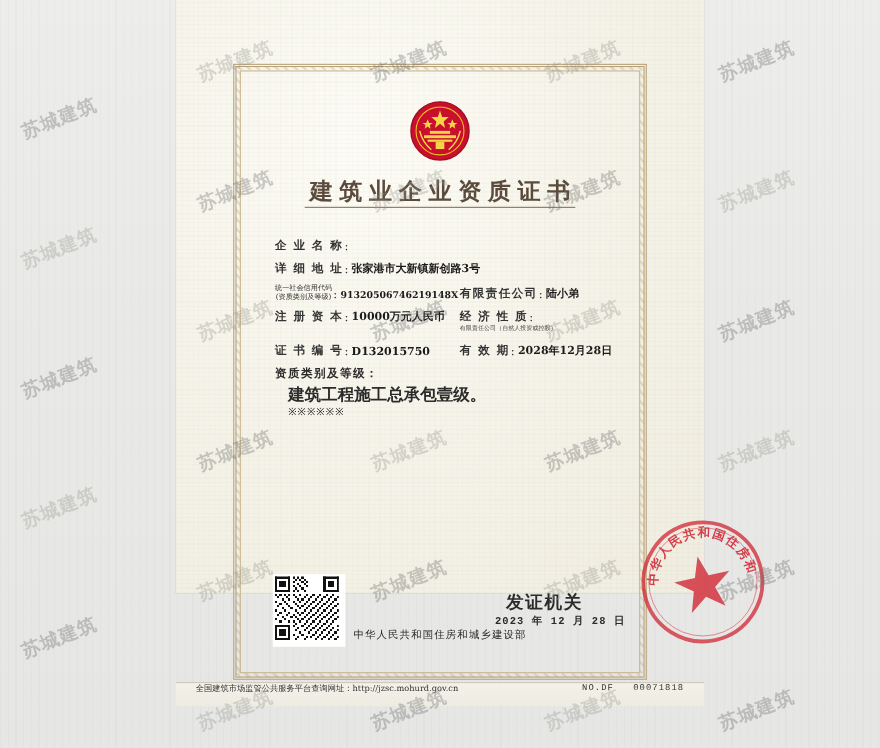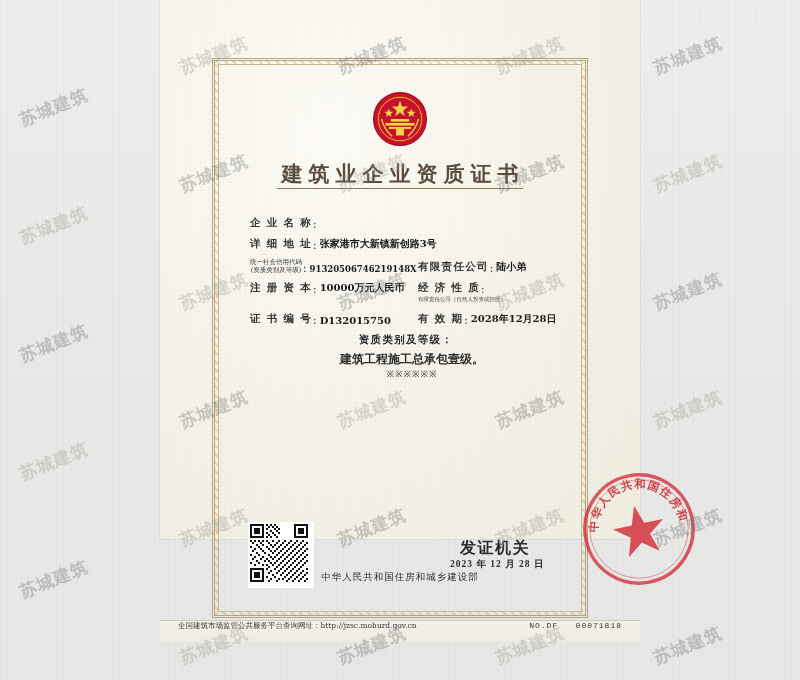--- a/index.html
+++ b/index.html
@@ -187,21 +187,21 @@
     text-align: center;
     line-height: 7px;
   }
   .qualif-head {
     font-size: 10.5px;
     letter-spacing: 1.3px;
     font-weight: bold;
     margin-bottom: 5px;
   }
   .qualif-body {
-    font-size: 12px;
+    font-size: 15px;
     padding-left: 12px;
     line-height: 15px;
     font-weight: bold;
   }
   .qualif-stars {
     font-size: 9px;
     padding-left: 12px;
     letter-spacing: 1px;
     color: #222;
   }
@@ -223,21 +223,21 @@
     font-family: "DejaVu Serif", serif;
     font-size: 16px;
     letter-spacing: 1.5px;
     color: #2b2b2b;
     font-weight: bold;
   }
   .issue-date {
     position: absolute;
     left: 290px;
     top: 558px;
-    font-family: Liberation Serif, serif;
+    font-family: Liberation Mono, monospace;
     font-size: 9.5px;
     letter-spacing: 1px;
     color: #2b2b2b;
     font-weight: bold;
     text-align: center;
   }
   .ministry {
     position: absolute;
     left: 0; right: 0;
     top: 571px;
@@ -379,21 +379,21 @@
         <span class="colon">:</span>
         <span class="val">D132015750</span>
       </div>
       <div class="half-right">
         <span class="lbl">有 效 期</span>
         <span class="colon">:</span>
         <span class="val">2028年12月28日</span>
       </div>
     </div>
 
-    <div style="text-align:center;">
+    <div style="">
       <div class="qualif-head">资质类别及等级：</div>
       <div class="qualif-body">建筑工程施工总承包壹级。</div>
       <div class="qualif-stars">※※※※※※</div>
     </div>
   </div>
 
   <div class="qr">
     <svg viewBox="0 0 29 29" width="58" height="58" shape-rendering="crispEdges">
       <rect width="29" height="29" fill="#fff"></rect>
       <g fill="#111">

